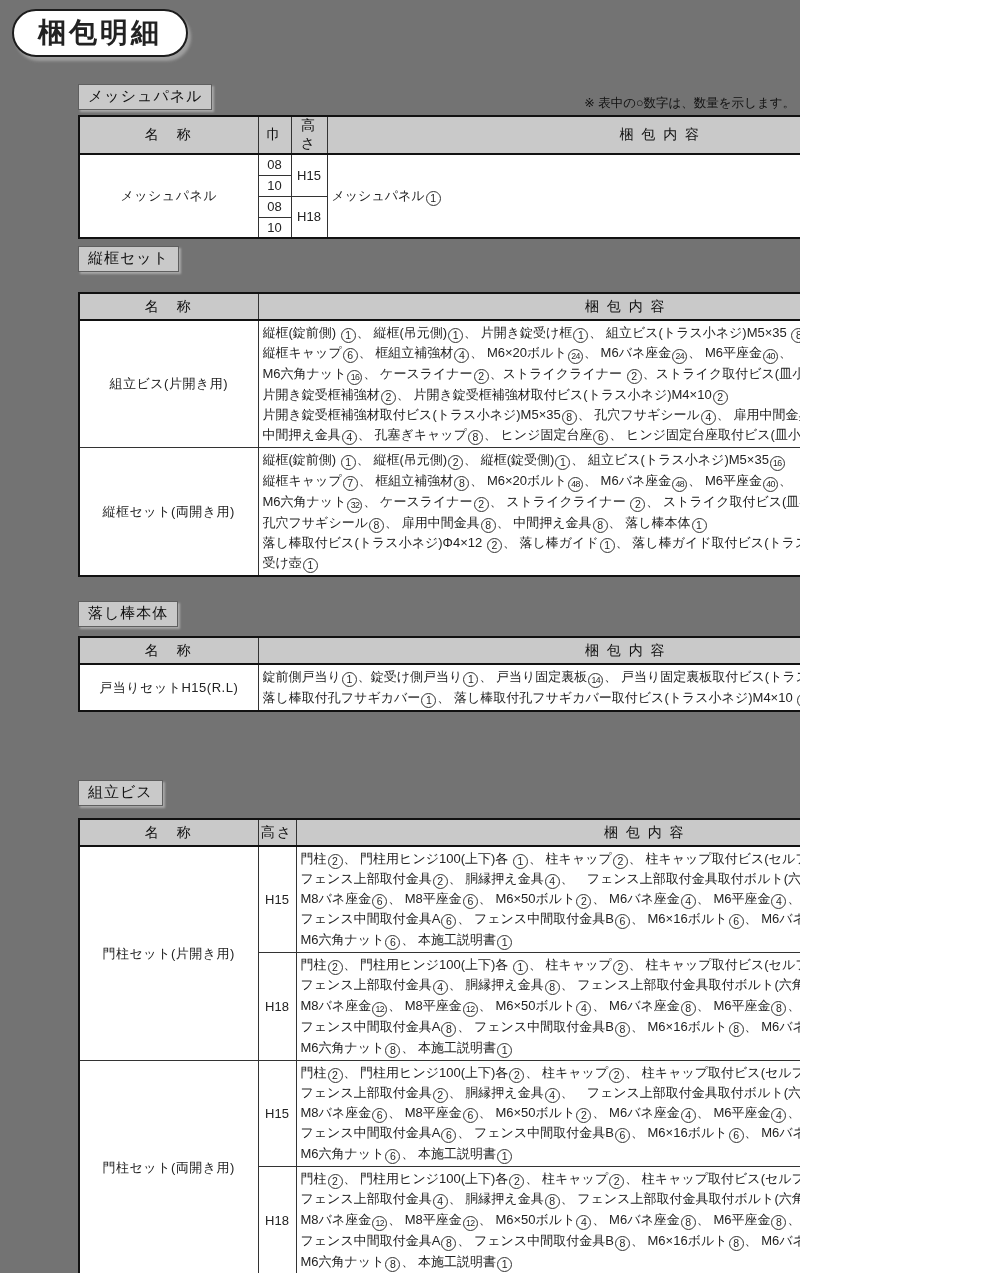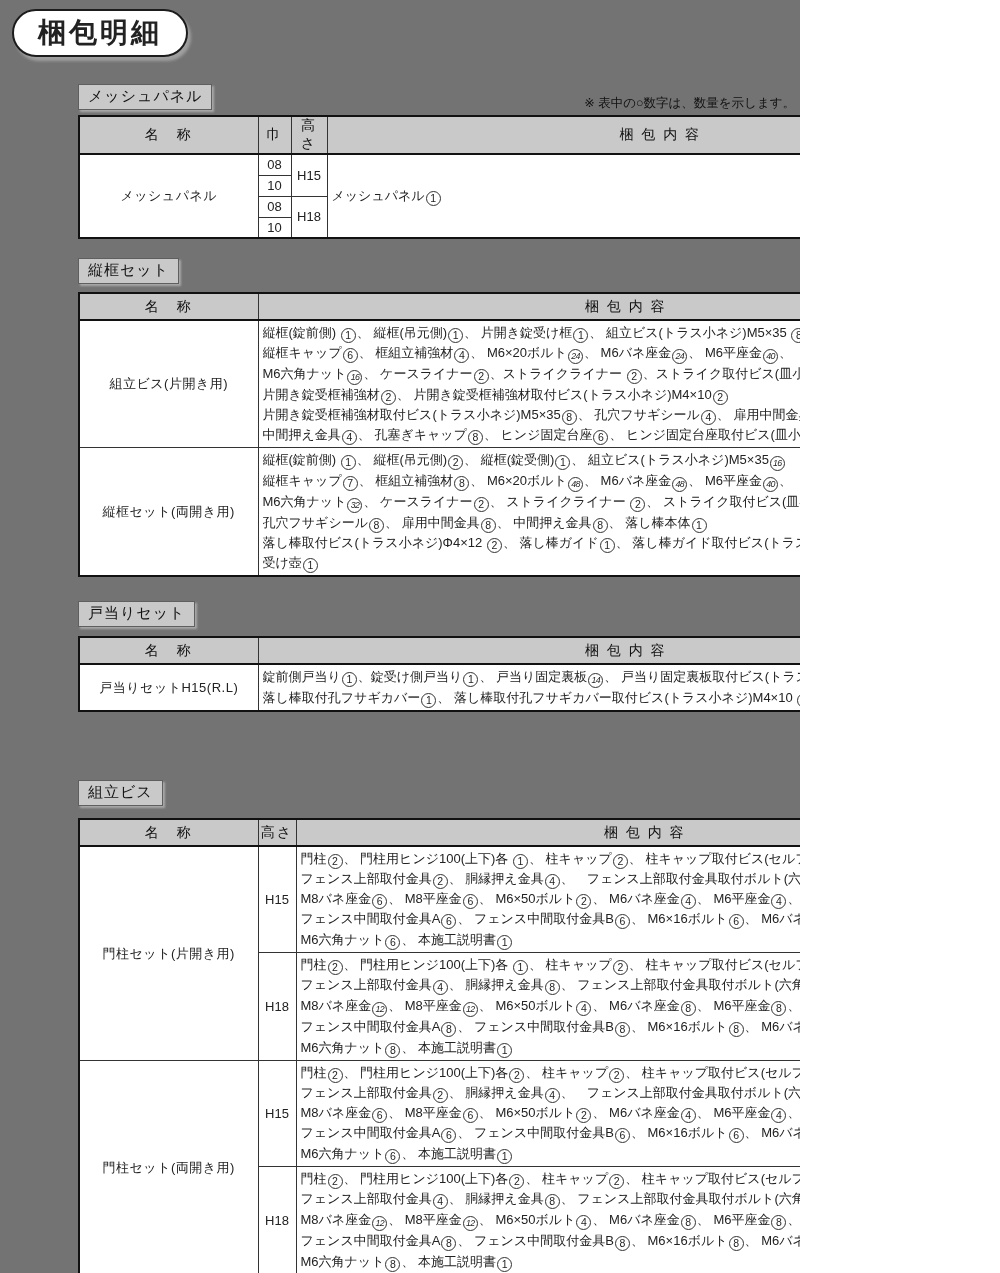--- a/index.html
+++ b/index.html
@@ -19,21 +19,21 @@
     box-shadow:3px 4px 3px #9f9f9f;
   }
 
   .badge {
     position:absolute; left:78px;
     background:#c9c9c9; border:1px solid #5f5f5f;
     box-shadow:2px 2px 2px #a9a9a9;
     font-size:15px; padding:2px 9px 3px; letter-spacing:1px;
     color:#111;
   }
-  .b1 { top:84px; } .b2 { top:258px; } .b3 { top:601px; } .b4 { top:780px; }
+  .b1 { top:84px; } .b2 { top:246px; } .b3 { top:601px; } .b4 { top:780px; }
 
   .note { position:absolute; top:95px; right:5px; font-size:12.5px; color:#111; }
 
   table.pack {
     position:absolute; left:78px; width:917px;
     border-collapse:collapse; table-layout:fixed; background:#fff;
     border:2.5px solid #111;
   }
   .t1 { top:115px; } .t2 { top:292px; } .t3 { top:636px; } .t4 { top:818px; }
 
@@ -54,21 +54,21 @@
 
   .cline { line-height:20px; white-space:nowrap; overflow:hidden; }
   .t4 .cline { line-height:19px; }
 
   .circ {
     display:inline-block; width:15px; height:15px; line-height:13.5px;
     border:1px solid #333; border-radius:50%;
     text-align:center; font-size:10.5px; vertical-align:-2px;
     margin:0 1px; letter-spacing:0; color:#222; background:#fff;
   }
-  .circ.d2 { font-size:8.8px; letter-spacing:-0.6px;font-style:italic; }
+  .circ.d2 { font-size:8.8px; letter-spacing:-0.6px; }
 </style>
 </head>
 <body>
 
 <div class="page">
 
   <div class="title-bubble">梱包明細</div>
 
   <div class="badge b1">メッシュパネル</div>
   <div class="note">※ 表中の○数字は、数量を示します。</div>
@@ -136,21 +136,21 @@
             <div class="cline">縦框キャップ<span class="circ">7</span>、 框組立補強材<span class="circ">8</span>、 M6×20ボルト<span class="circ d2">48</span>、 M6バネ座金<span class="circ d2">48</span>、 M6平座金<span class="circ d2">40</span>、</div>
             <div class="cline">M6六角ナット<span class="circ d2">32</span>、 ケースライナー<span class="circ">2</span>、 ストライクライナー <span class="circ">2</span>、 ストライク取付ビス(皿小ネジ)M4×20<span class="circ">2</span></div>
             <div class="cline">孔穴フサギシール<span class="circ">8</span>、 扉用中間金具<span class="circ">8</span>、 中間押え金具<span class="circ">8</span>、 落し棒本体<span class="circ">1</span></div>
             <div class="cline">落し棒取付ビス(トラス小ネジ)Φ4×12 <span class="circ">2</span>、 落し棒ガイド<span class="circ">1</span>、 落し棒ガイド取付ビス(トラス小ネジ)Φ4×12 <span class="circ">2</span></div>
             <div class="cline">受け壺<span class="circ">1</span></div>
           </td>
     </tr>
   </tbody>
     </table>
 
-  <div class="badge b3">戸当りセット</div>
+  <div class="badge b3">落し棒本体</div>
 
   <table class="pack t3">
     <colgroup>
         <col style="width:179px">
         <col>
       </colgroup>
     <tbody>
         <tr>
       <th>名　称</th>
       <th>梱 包 内 容</th>

